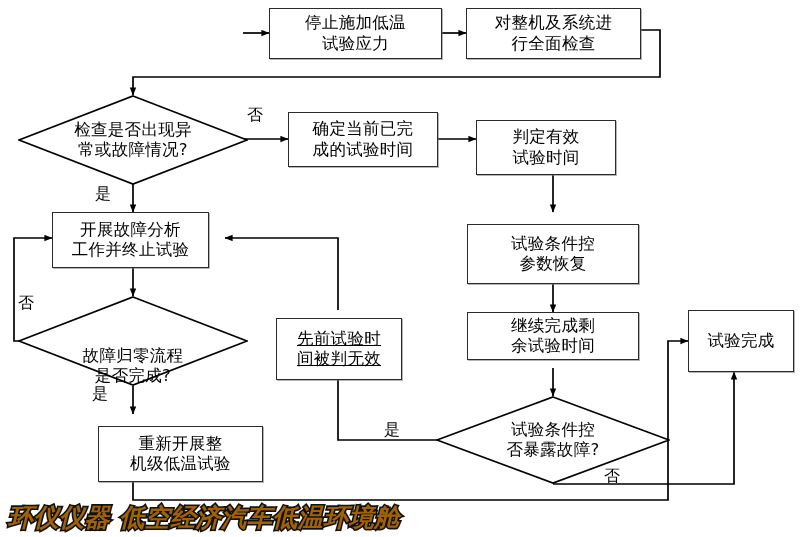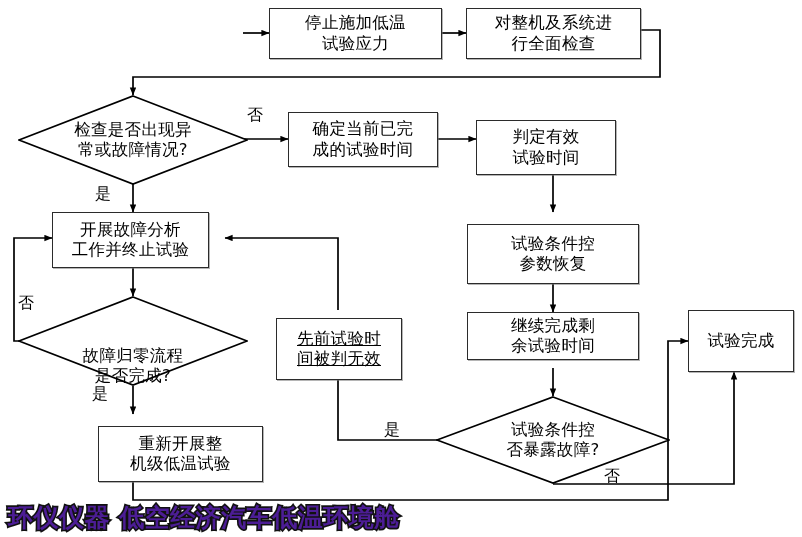--- a/index.html
+++ b/index.html
@@ -68,24 +68,25 @@
     line-height: 1;
     white-space: nowrap;
   }
   .watermark {
     position: absolute;
     left: 8px;
     top: 501px;
     font-size: 25px;
     font-weight: bold;
     letter-spacing: 0.5px;
-    color: #4c1d95;
+    color: #a16207;
     -webkit-text-stroke: 3.2px #111111;
     paint-order: stroke fill;
     white-space: nowrap;
+    font-style: italic;
   }
   .footer-faint {
     position: absolute;
     left: 196px;
     top: 527px;
     font-size: 9px;
     color: #d8d8d8;
     white-space: nowrap;
     letter-spacing: 1px;
   }

